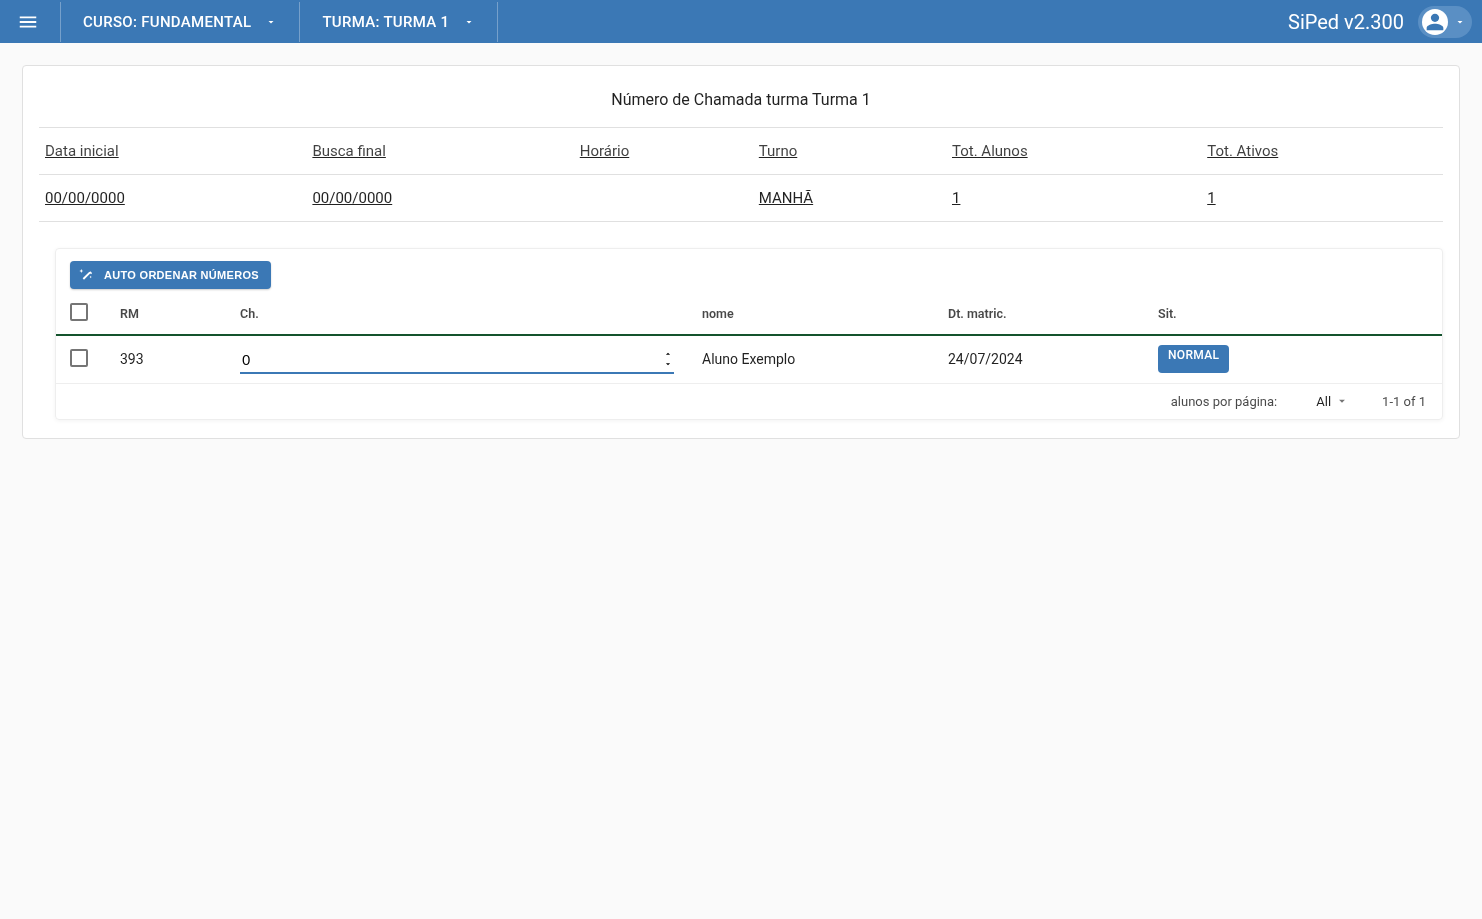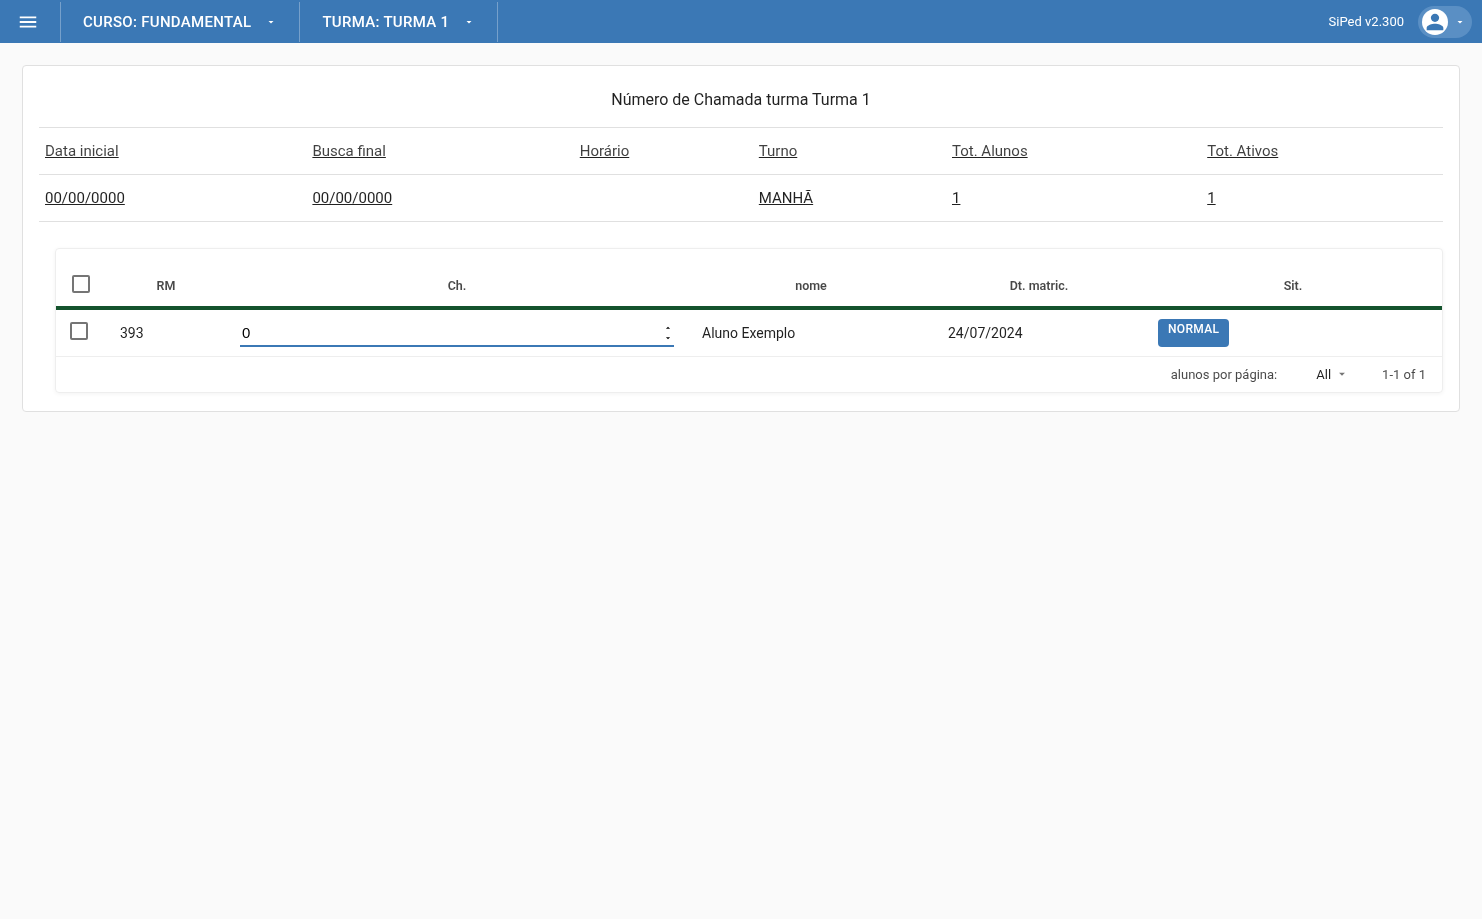--- a/index.html
+++ b/index.html
@@ -34,21 +34,21 @@
       width:1px; height:40px; background:rgba(255,255,255,0.3);
       margin: 0 8px;
     }
     .selector {
       display:flex; align-items:center; padding: 0 14px; height:31px;
       cursor:pointer; font-weight:500; letter-spacing:0.3px;
       font-size: 15px;
     }
     .selector .arrow { margin-left: 14px; display:flex; }
     .spacer { flex: 1; }
-    .version-text { margin-right: 14px; font-size:13px; }
+    .version-text { margin-right: 14px; font-size:20px; }
     .account-chip {
       background: #5a8fc4;
       border-radius: 18px;
       height: 32px; padding: 0 6px 0 4px;
       display:flex; align-items:center;
       cursor:pointer;
     }
     .account-chip .circle {
       background:#fff; width:26px;height:26px;border-radius:50%;
       display:flex;align-items:center;justify-content:center;color:#3b78b5;margin-right:6px;
@@ -103,24 +103,24 @@
       font-size:15px; padding:4px 30px 4px 2px;
       color: rgba(0,0,0,0.87); outline:none;
       background:transparent;
     }
     .search-input::placeholder{ color:#9e9e9e; }
     .search-icon-wrap {
       position:absolute; right:0; top:0; color:#757575;
     }
     .data-table { width:100%; border-collapse:collapse; }
     .data-table thead th {
-      text-align:center; font-size:12.5px; font-weight:600;
+      text-align:left; font-size:12.5px; font-weight:600;
       color:rgba(0,0,0,0.72);
       padding: 10px 14px;
-      border-bottom:4px solid #14532d;
+      border-bottom:2px solid #14532d;
     }
     .data-table tbody td {
       padding: 8px 14px;
       font-size:14px;
       border-bottom:1px solid #eee;
       vertical-align:middle;
       height: 48px;
     }
     .col-checkbox{ width:50px; }
     .col-rm{ width:120px; }
@@ -236,20 +236,28 @@
           <td></td>
           <td>MANHÃ</td>
           <td>1</td>
           <td>1</td>
         </tr>
       </tbody>
     </table>
 
     <div class="inner-card">
       <div class="toolbar-row">
+        <button class="auto-btn">
+          <span class="wand">
+            <svg width="16" height="16" viewBox="0 0 24 24">
+                <path fill="#fff" d="M7 17l10-10 2 2L9 19l-2-2zm12.3-9.9l1.4 1.4c.4.4.4 1 0 1.4l-1.1 1.1-2.8-2.8 1.1-1.1c.4-.4 1-.4 1.4 0zM5 3l.9 2.1L8 6l-2.1.9L5 9l-.9-2.1L2 6l2.1-.9L5 3zm14 10l.7 1.6L21 15l-1.3.4L19 17l-.7-1.6L17 15l1.3-.4L19 13z"></path>
+              </svg>
+          </span>
+          <span>AUTO ORDENAR NÚMEROS</span>
+        </button>
       </div>
 
       <table class="data-table">
         <colgroup>
           <col class="col-checkbox">
             <col class="col-rm">
             <col class="col-ch">
             <col class="col-nome">
             <col class="col-dtm">
             <col class="col-sit">

